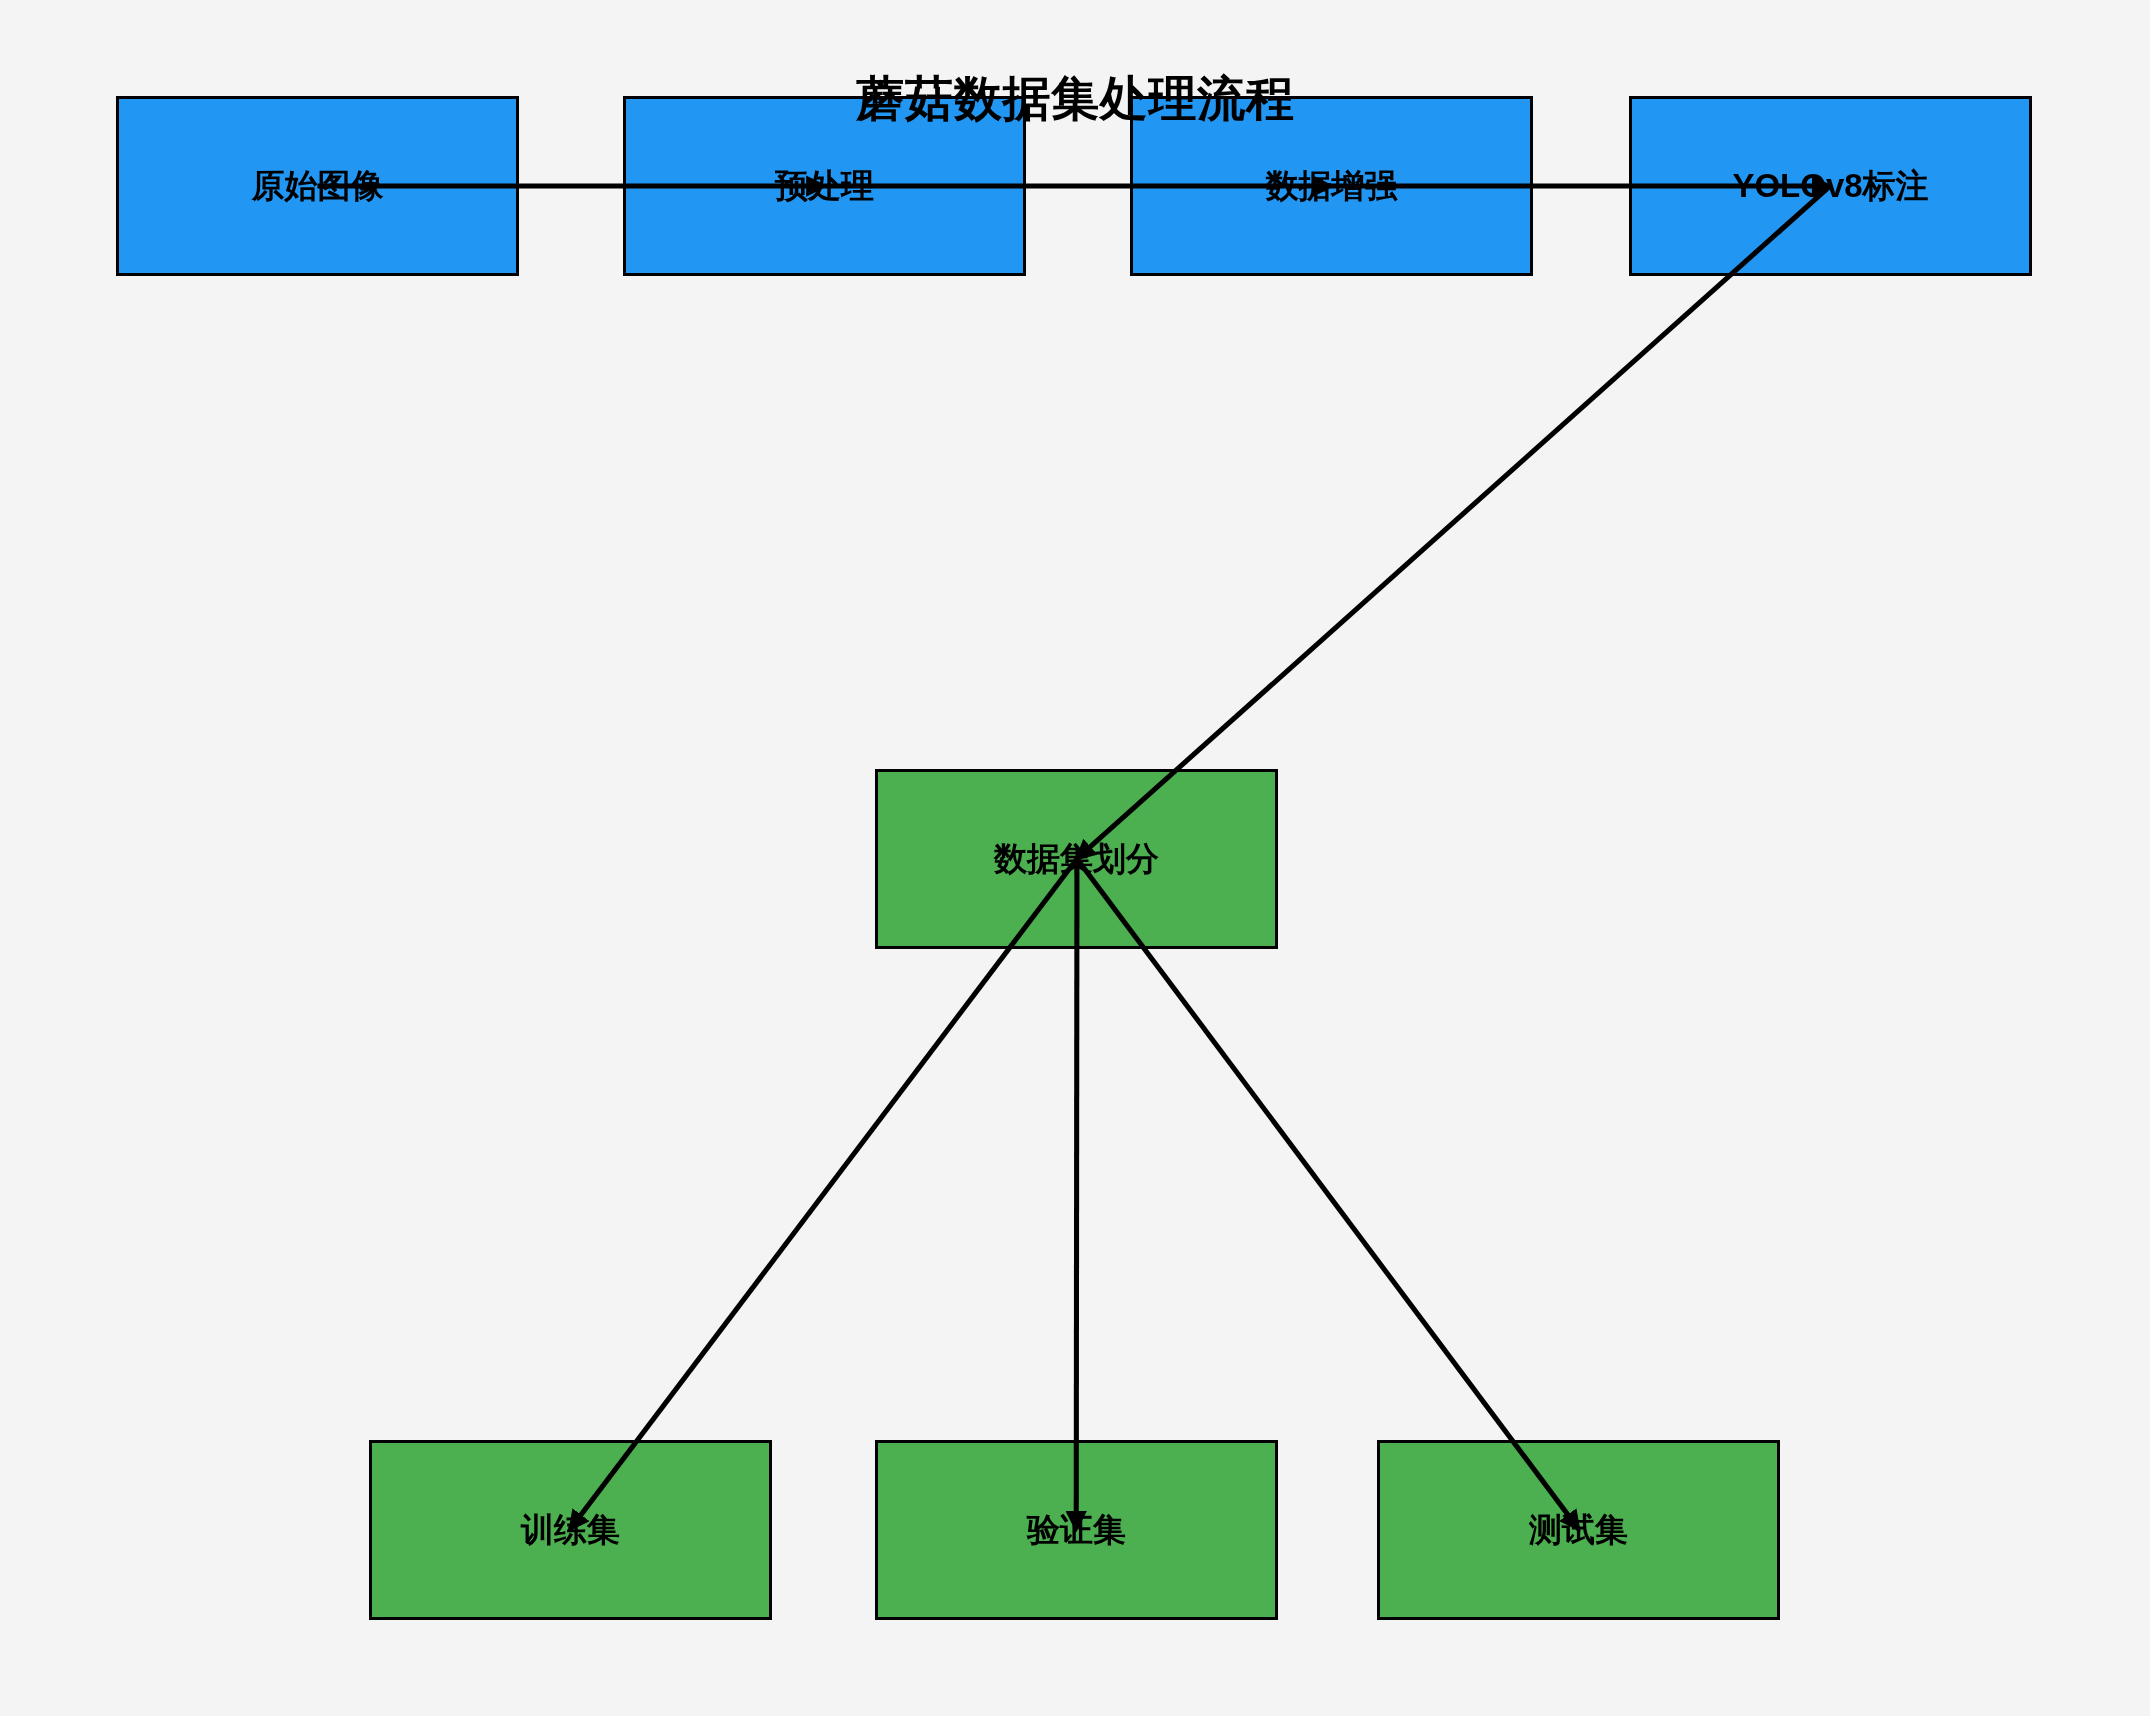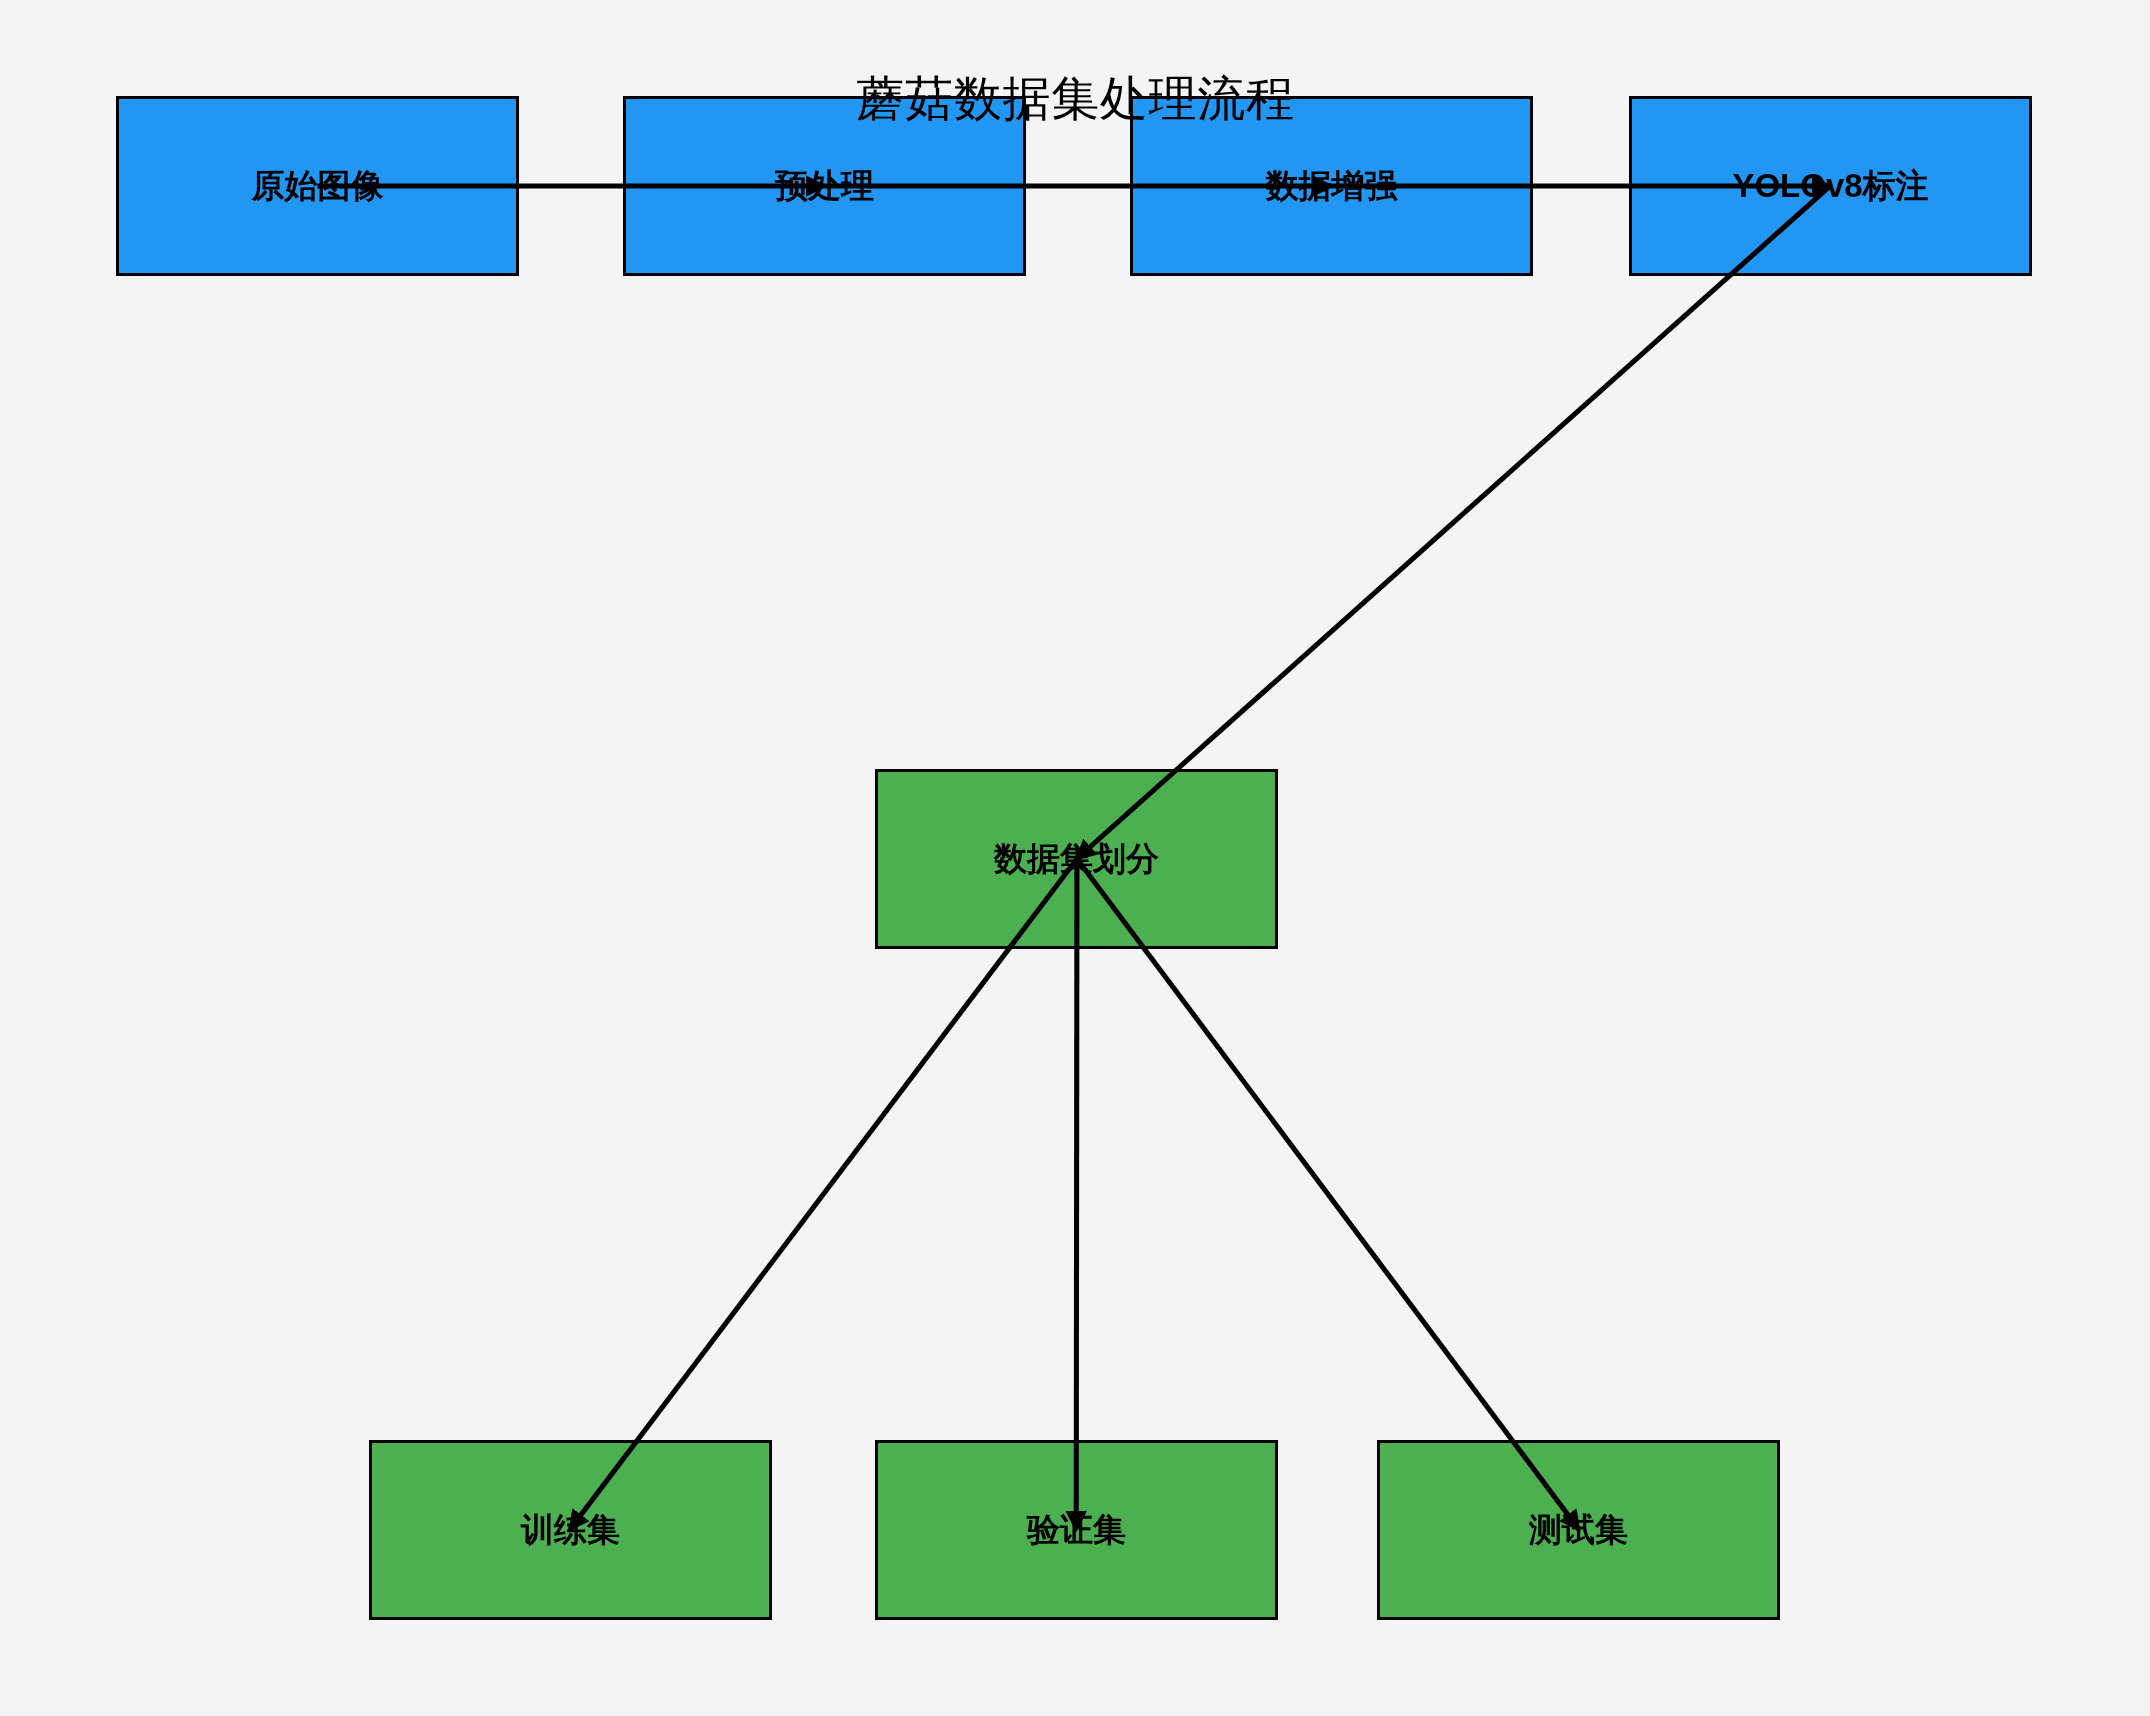--- a/index.html
+++ b/index.html
@@ -17,21 +17,21 @@
     background: var(--background, #f4f4f5);
     overflow: hidden;
   }
   .title {
     position: absolute;
     left: 0;
     top: 67px;
     width: 2151px;
     text-align: center;
     font-size: 48px;
-    font-weight: normal;
+    font-weight: bold;
     color: #000000;
     letter-spacing: 0.7px;
     z-index: 3;
   }
   .node {
     position: absolute;
     box-sizing: border-box;
     width: 403px;
     height: 180px;
     border: 3.6px solid #000000;

